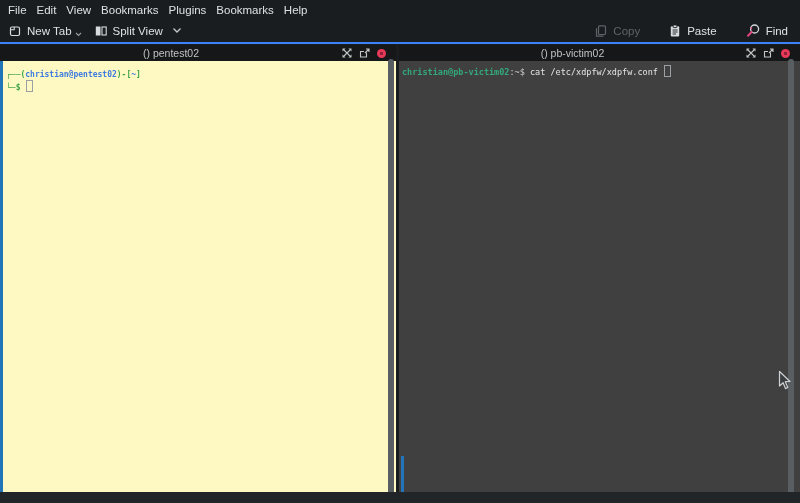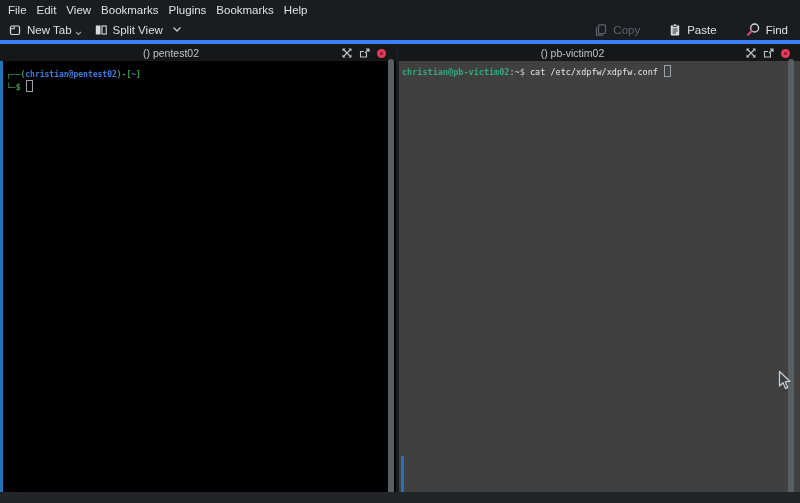--- a/index.html
+++ b/index.html
@@ -5,39 +5,39 @@
   html,body{margin:0;padding:0;background:#101214;}
   .window{position:relative;width:800px;height:503px;background:#1a1d20;
     font-family:"Liberation Sans",sans-serif;overflow:hidden;-webkit-font-smoothing:antialiased;}
 
   
   .menubar{position:absolute;top:0;left:0;right:0;height:19px;display:flex;align-items:center;padding-left:3px;text-align:center;}
   .menu-item{font-size:11.5px;color:#dee1e3;padding:2px 5px;cursor:default;}
 
   
   .toolbar{position:absolute;top:19px;left:0;right:0;height:25px;display:flex;align-items:center;
-    padding:0 8px;border-bottom:4px solid #3b82f6;box-sizing:border-box;}
+    padding:0 8px;border-bottom:2px solid #3b82f6;box-sizing:border-box;}
   .tb-left{display:flex;align-items:center;gap:12px;}
   .tb-right{margin-left:auto;display:flex;align-items:center;gap:28px;padding-right:4px;}
   .tb-btn{display:flex;align-items:center;gap:5px;font-size:11.5px;color:#dee1e3;}
   .tb-btn.disabled{color:#5e6367;}
   .mini-caret{align-self:flex-end;margin-bottom:1px;margin-left:-2px;}
 
   
   .pane-titlebar{position:absolute;top:45px;height:16px;background:#151719;display:flex;align-items:center;}
   .titlebar-left{left:0;width:396px;}
   .titlebar-right{left:399px;width:401px;}
   .pane-title{flex:1;text-align:center;font-size:10.5px;color:#bfc3c5;white-space:nowrap;}
   .pane-icons{display:flex;align-items:center;gap:7px;padding-right:10px;}
   .close-dot{width:9px;height:9px;border-radius:50%;
     background:radial-gradient(circle at 50% 50%, #8c2136 0 1.4px, #e8395a 1.5px);}
 
   
   .terminal{position:absolute;top:61px;height:431px;font-family:"DejaVu Sans Mono",monospace;}
-  .terminal-left{left:0;width:396px;background:#000000;}
+  .terminal-left{left:0;width:396px;background:#fef9c3;}
   .terminal-right{left:399px;width:401px;background:#404040;}
   .term-content{white-space:pre;}
   .terminal-left .term-content{padding:8px 0 0 6px;font-size:8px;line-height:11px;}
   .terminal-right .term-content{padding:4px 0 0 3px;font-size:8.5px;line-height:12px;}
 
   .hl-bar-full{position:absolute;left:0;top:0;bottom:0;width:3px;background:#2273b8;}
   .hl-bar-short{position:absolute;left:2px;bottom:0;width:3px;height:36px;background:#2273b8;}
 
   .scrollbar{position:absolute;width:6px;top:-2px;bottom:-4px;border-radius:3px;background:#585e62;}
   .terminal-left .scrollbar{right:2px;}

